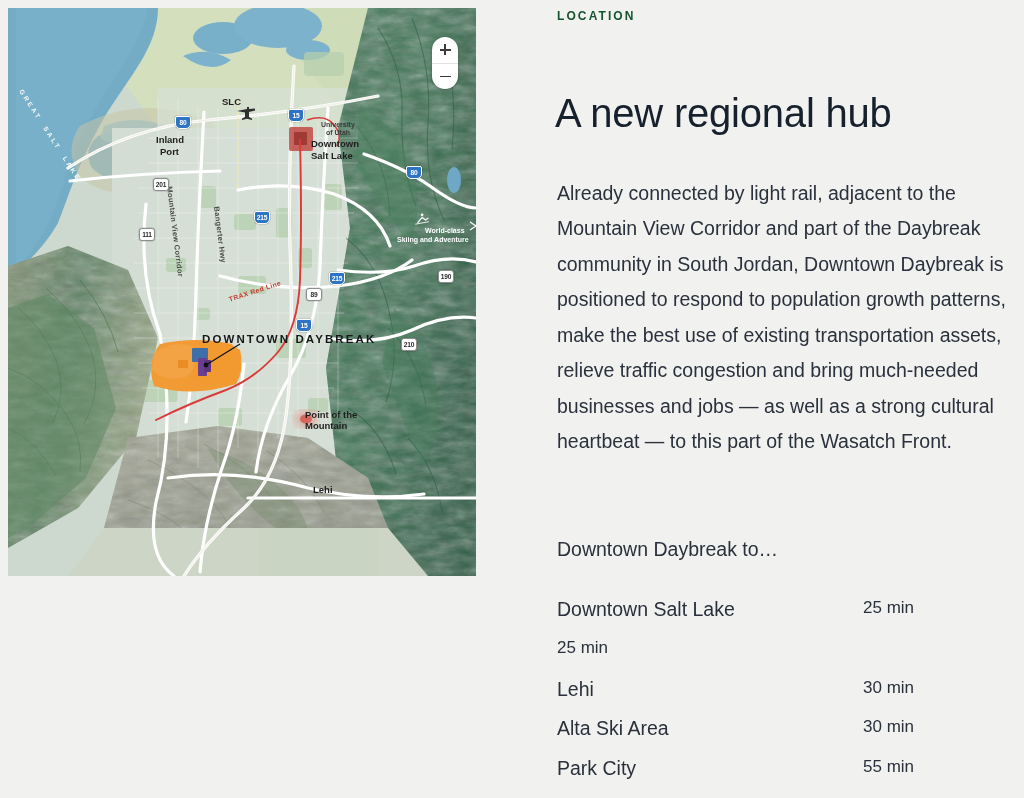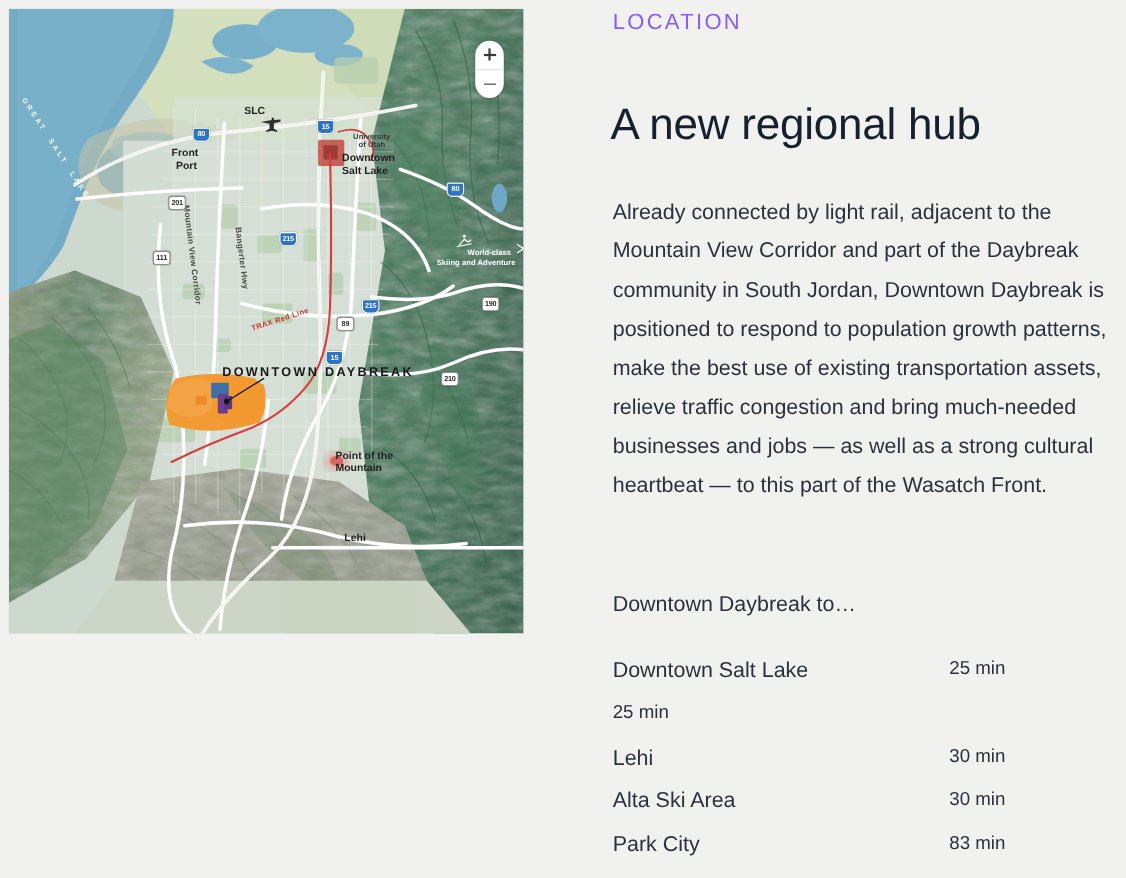--- a/index.html
+++ b/index.html
@@ -98,23 +98,23 @@
   }
 
   
   .content {
     position: absolute;
     left: 557px; top: 0;
     width: 467px; height: 798px;
   }
   .eyebrow {
     position:absolute; left:0; top:9px;
-    font-size: 20px; font-weight: 400;
+    font-size: 12px; font-weight: 700;
     letter-spacing: 2.1px;
-    color: #8b5cf6;
+    color: #14532d;
     font-family: "Liberation Sans", sans-serif;
   }
   .headline {
     position:absolute; left:-2px; top:63px;
     font-size: 40px; font-weight: 400;
     letter-spacing: -.2px;
     color: #17212e;
     font-family: "Liberation Sans", sans-serif;
     line-height: 46px;
   }
@@ -366,21 +366,21 @@
 
       <path d="M462 214 l6 4 l-6 4" stroke="#ffffff" stroke-width="1.2" fill="none"></path>
 
       <g transform="translate(229,98)" fill="#2f2f2f">
         <path d="M0 5 L10 3 L10 1 L12 1 L12 3 L18 2.6 L18 4.6 L12 6 L12 11 L15 12.6 L15 14 L10 12.8 L5 14 L5 12.6 L8 11 L8 6.4 Z"></path>
       </g>
     </svg>
 
     <div class="mlabel lake" style="left:16px; top:80px; transform:rotate(57deg); transform-origin:left top;">GREAT  SALT  LAKE</div>
 
-    <div class="mlabel city" style="left:148px; top:126px; text-align:center;">Front</div>
+    <div class="mlabel city" style="left:148px; top:126px; text-align:center;">Inland</div>
     <div class="mlabel city" style="left:152px; top:138px;">Port</div>
 
     <div class="mlabel city" style="left:214px; top:88px;">SLC</div>
 
     <div class="mlabel small" style="left:313px; top:113px;">University</div>
     <div class="mlabel small" style="left:318px; top:121px;">of Utah</div>
 
     <div class="mlabel city" style="left:303px; top:130px;">Downtown</div>
     <div class="mlabel city" style="left:303px; top:142px;">Salt Lake</div>
 
@@ -444,17 +444,17 @@
         <div class="dist-row">
           <div class="dist-place">Lehi</div>
           <div class="dist-time">30 min</div>
         </div>
         <div class="dist-row">
           <div class="dist-place">Alta Ski Area</div>
           <div class="dist-time">30 min</div>
         </div>
         <div class="dist-row">
           <div class="dist-place">Park City</div>
-          <div class="dist-time">83 min</div>
+          <div class="dist-time">55 min</div>
         </div>
       </div>
   </div>
 </div>
 
 </body></html>

